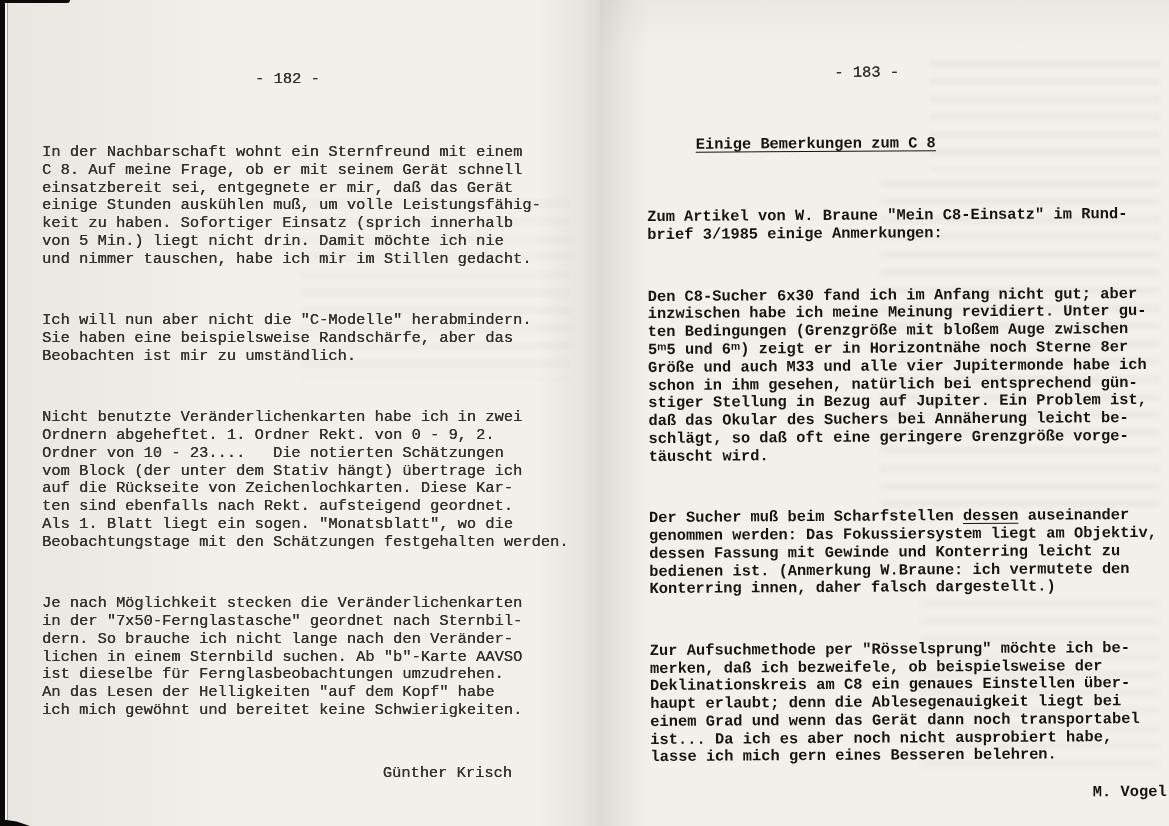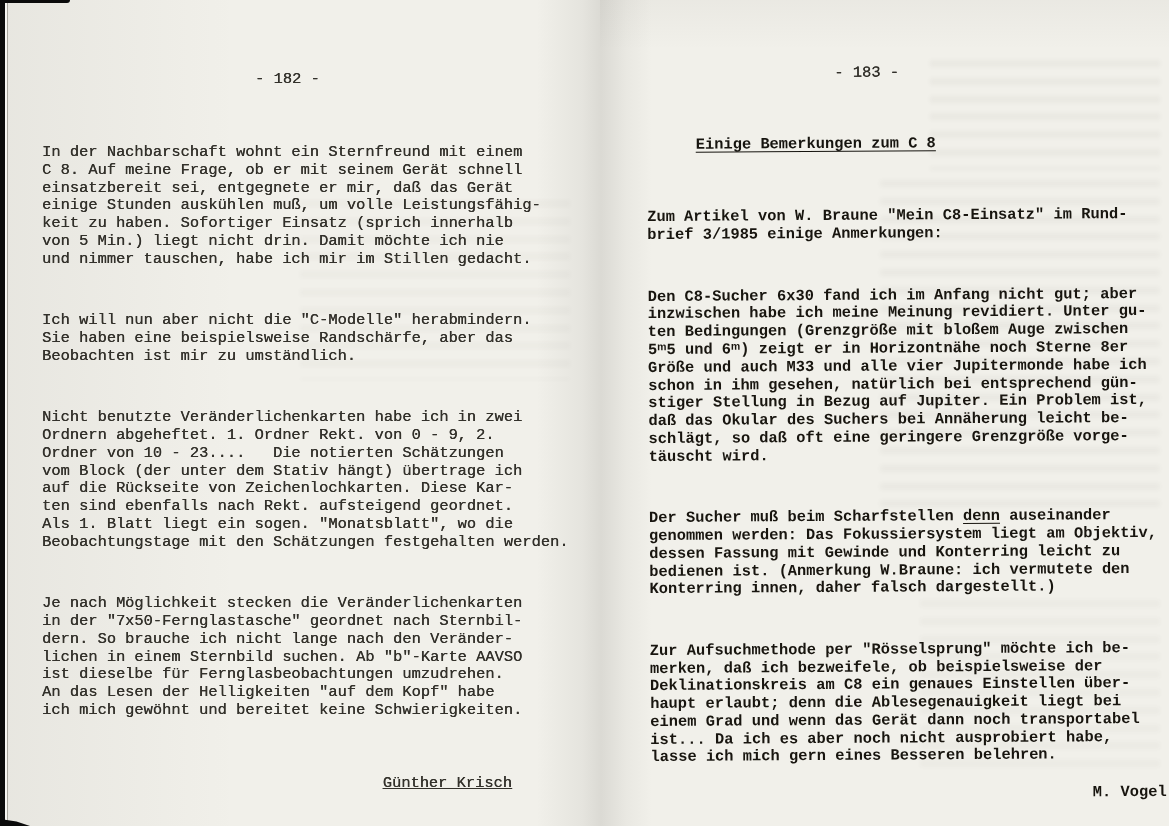--- a/index.html
+++ b/index.html
@@ -32,21 +32,21 @@
   .page p{margin:0 0 8px 0;}
   .page-left{left:42px;top:27px;width:532px;}
   .page-right{left:646px;top:30px;width:522px;transform:rotate(-0.35deg);transform-origin:top left;}
   .pagenum{margin-bottom:20px;}
   .pagenum-l{margin-left:213px;margin-top:8px;}
   .pagenum-r{margin-left:188px;margin-bottom:18px;}
   .b{font-weight:bold;color:#18150f;text-shadow:none;}
   .u{text-decoration:underline;text-underline-offset:3px;text-decoration-thickness:1.4px;}
   .heading1{font-weight:bold;color:#16140f;margin-left:49px;margin-bottom:19px;text-shadow:none;}
   .sig{text-align:right;margin:0;}
-  .sig-krisch{padding-right:62px;margin-top:12px;margin-bottom:26px;text-decoration:underline;}
+  .sig-krisch{padding-right:62px;margin-top:2px;margin-bottom:26px;}
   .sig-vogel{padding-right:6px;margin-top:-16px;margin-bottom:2px;}
   .mb0{margin-bottom:6px;}
   .mb5{margin-bottom:5px;}
   .mb7{margin-bottom:7px;}
 </style>
 </head>
 <body>
 
 <div class="stage">
 
@@ -98,21 +98,21 @@
     <p class="b mb7">Den C8-Sucher 6x30 fand ich im Anfang nicht gut; aber
 inzwischen habe ich meine Meinung revidiert. Unter gu-
 ten Bedingungen (Grenzgröße mit bloßem Auge zwischen
 5ᵐ5 und 6ᵐ) zeigt er in Horizontnähe noch Sterne 8er
 Größe und auch M33 und alle vier Jupitermonde habe ich
 schon in ihm gesehen, natürlich bei entsprechend gün-
 stiger Stellung in Bezug auf Jupiter. Ein Problem ist,
 daß das Okular des Suchers bei Annäherung leicht be-
 schlägt, so daß oft eine geringere Grenzgröße vorge-
 täuscht wird.</p>
-    <p class="b mb7"><span>Der Sucher muß beim Scharfstellen </span><span class="u">denn</span><span> auseinander
+    <p class="b mb7"><span>Der Sucher muß beim Scharfstellen </span><span class="u">dessen</span><span> auseinander
 genommen werden: Das Fokussiersystem liegt am Objektiv,
 dessen Fassung mit Gewinde und Konterring leicht zu
 bedienen ist. (Anmerkung W.Braune: ich vermutete den
 Konterring innen, daher falsch dargestellt.)</span></p>
     <p class="b" style="margin-bottom:0;">Zur Aufsuchmethode per "Rösselsprung" möchte ich be-
 merken, daß ich bezweifele, ob beispielsweise der
 Deklinationskreis am C8 ein genaues Einstellen über-
 haupt erlaubt; denn die Ablesegenauigkeit liegt bei
 einem Grad und wenn das Gerät dann noch transportabel
 ist... Da ich es aber noch nicht ausprobiert habe,

